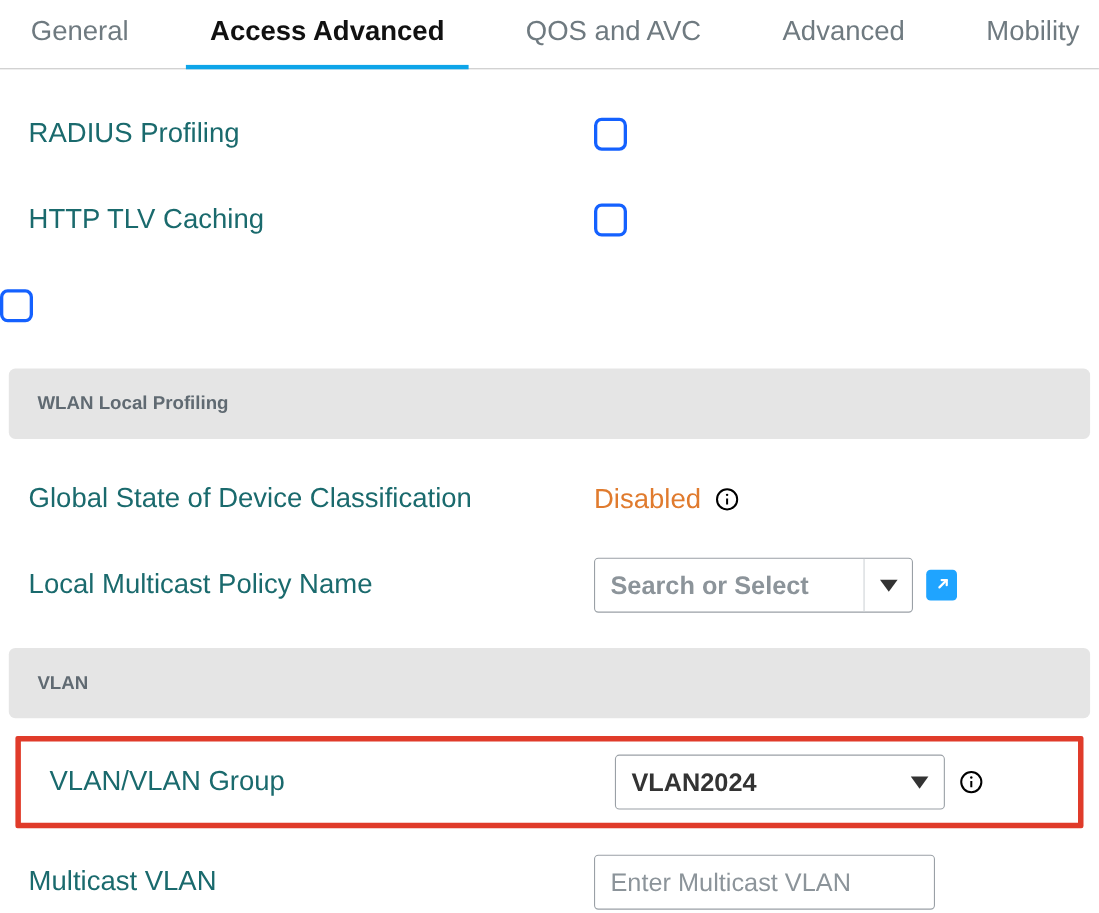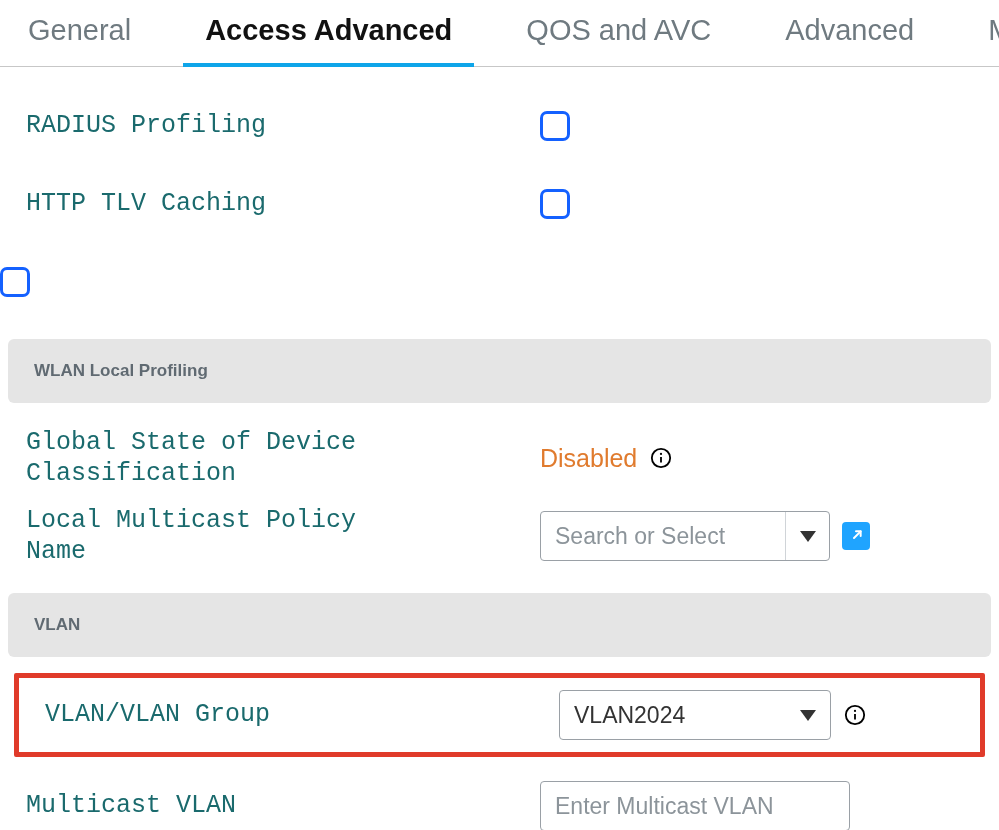--- a/index.html
+++ b/index.html
@@ -14,21 +14,21 @@
 
   
   .tabs {
     display: flex;
     align-items: flex-end;
     border-bottom: 1px solid #c7c7c7;
     padding: 0 6px;
   }
   .tab {
     padding: 14px 22px 16px 22px;
-    font-size: 29px;
+    font-size: 25px;
     color: #6f7a80;
     cursor: pointer;
     border-bottom: 4px solid transparent;
     margin-bottom: -1px;
     white-space: nowrap;
   }
   .tab.active {
     color: #111;
     font-weight: 600;
     border-bottom: 4px solid #0ea5e9;
@@ -44,21 +44,20 @@
     grid-template-columns: 540px 1fr;
     align-items: center;
     min-height: 78px;
   }
   .row .label {
     padding-left: 26px;
     font-size: 25px;
     color: #1a6a6d; 
     line-height: 1.25;
     max-width: 430px;
-    font-family: Liberation Mono, monospace;
   }
   .row .control {
     display: flex;
     align-items: center;
     gap: 12px;
   }
 
   
   .cbox {
     width: 30px;
@@ -97,20 +96,21 @@
   .info-icon svg { display:block; }
 
   
   .combo {
     border: 1px solid #9aa0a6;
     border-radius: 4px;
     height: 50px;
     display: flex;
     align-items: stretch;
     background: #fff;
+    font-weight: bold;
   }
   .combo .combo-text {
     flex: 1;
     padding: 0 14px;
     display: flex;
     align-items: center;
     font-size: 23px;
     color: #333;
     white-space: nowrap;
     overflow: hidden;
@@ -125,21 +125,21 @@
   }
   .combo.split .combo-caret { border-left: 1px solid #d0d4d8; }
   .caret-down {
     width: 0; height: 0;
     border-left: 8px solid transparent;
     border-right: 8px solid transparent;
     border-top: 11px solid #333;
   }
 
   .combo-w-1 { width: 290px; }
-  .combo-w-2 { width: 272px; }
+  .combo-w-2 { width: 300px; }
   .combo-w-3 { width: 310px; }
 
   
   .ext-link {
     width: 28px; height: 28px;
     background: #1fa4ff;
     border-radius: 4px;
     display: inline-flex;
     align-items: center;
     justify-content: center;

